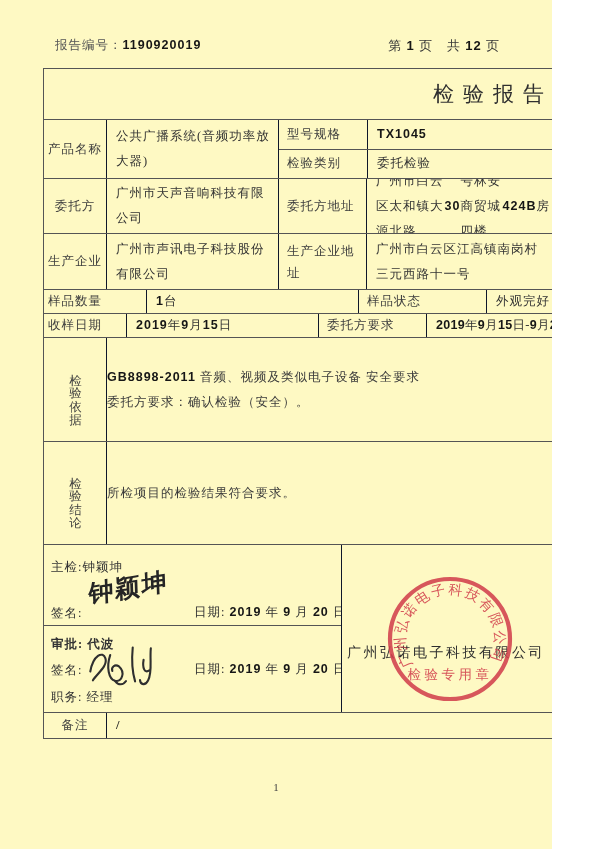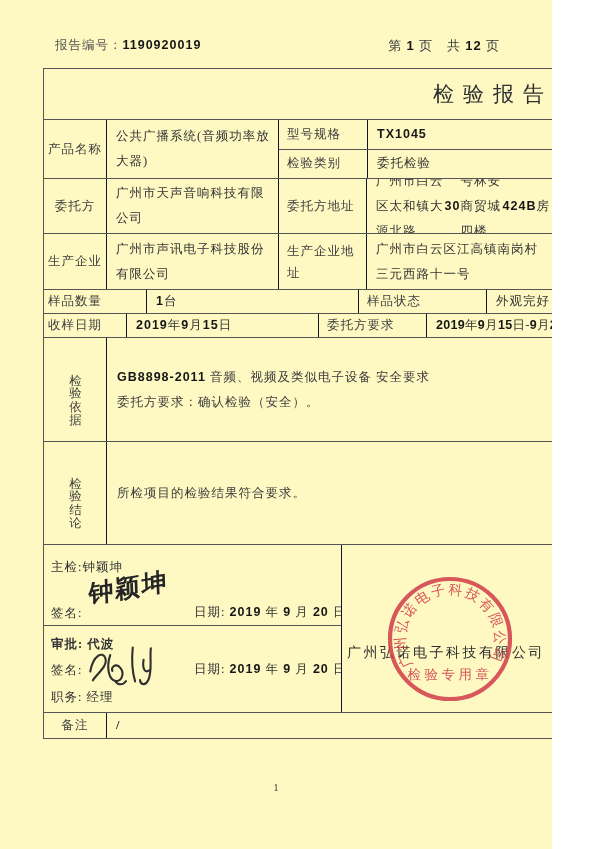--- a/index.html
+++ b/index.html
@@ -22,21 +22,21 @@
   .val { padding-left:9px; padding-right:3px; color:#333; }
   .w1 { width:62px; } .w2 { width:172px; } .w3 { width:88px; } .w4 { flex:1; }
   .title-row { height:50px; justify-content:flex-end; align-items:center; display:flex; }
   .doc-title { font-size:21px; letter-spacing:9px; color:#2f2f2f; padding-left:9px; }
   .subgrid { flex-direction:column; align-items:stretch; padding:0; }
   .subrow { display:flex; flex:1; }
   .subrow + .subrow { border-top:1px solid #555; }
   .subrow .c { border-top:none; height:100%; align-items:center; }
 
   .v-label { writing-mode:vertical-lr; text-orientation:upright; letter-spacing:13px; margin:auto; color:#3e3e3e; font-size:12.5px; }
-  .multiline { display:flex; flex-direction:column; justify-content:center; align-items:flex-start; padding-left:10px; }
+  .multiline { display:flex; flex-direction:column; justify-content:center; align-items:flex-start; }
   .multiline > div { line-height:25px; }
 
   b, .num-bold { font-family:"Liberation Sans","DejaVu Sans",sans-serif; font-weight:700; color:#161616; }
 
   
   .sign-left { position:relative; width:297px; display:block; }
   .sign-right { position:relative; flex:1; display:block; }
   .sign-divider { position:absolute; left:0; top:80px; width:100%; border-top:1px solid #555; }
   .sline { position:absolute; font-size:12.5px; letter-spacing:1px; color:#333; white-space:nowrap; }
   .hand-sig1 { position:absolute; left:44px; top:30px; font-size:25px; font-weight:700; color:#252525; transform:rotate(-10deg) skewX(-8deg); letter-spacing:2px; white-space:nowrap; }

